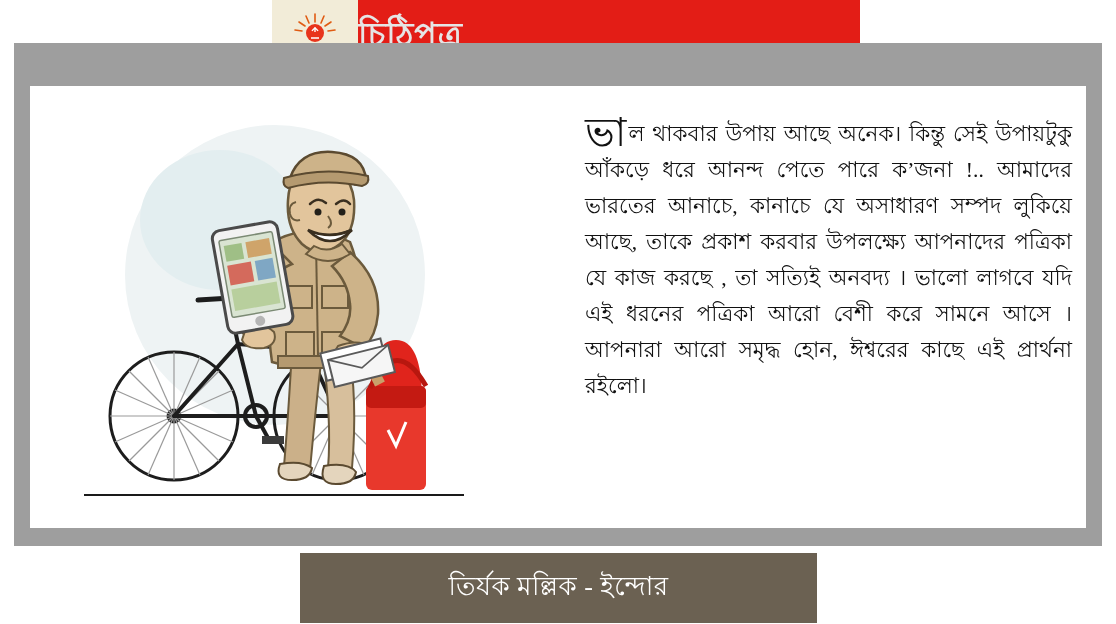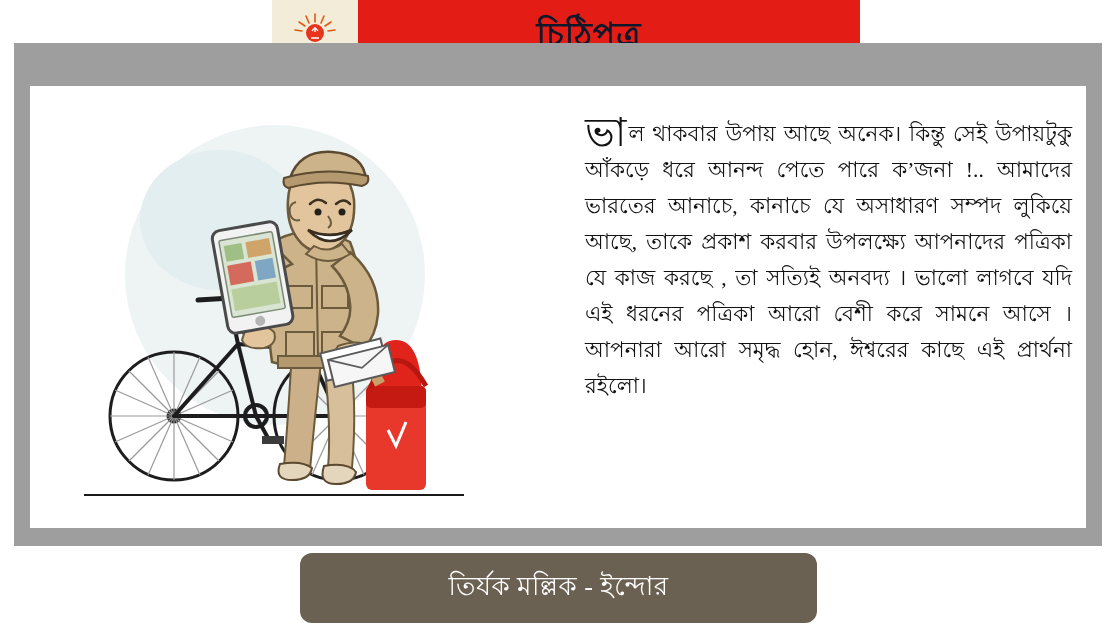--- a/index.html
+++ b/index.html
@@ -49,22 +49,22 @@
   .emblem-sun svg { display: block; }
   .emblem-caption {
     font-size: 6.5px;
     color: #7a1410;
     margin-top: 2px;
     letter-spacing: .3px;
     white-space: nowrap;
   }
   .header-title {
     flex: 1 1 auto;
-    text-align: center;
-    color: #0f172a;
+    text-align: left;
+    color: #e5e5e5;
     font-size: 33px;
     font-weight: bold;
     letter-spacing: 1px;
     padding-right: 40px;
     font-family: "Liberation Serif", serif;
   }
 
   
   .outer-frame {
     position: absolute;
@@ -127,21 +127,20 @@
   .footer-bar {
     position: absolute;
     left: 300px;
     top: 553px;
     width: 517px;
     height: 70px;
     background: #6b6152;
     display: flex;
     align-items: center;
     justify-content: center;
-    border-radius: 12px;
   }
   .footer-text {
     color: #ffffff;
     font-size: 26px;
     font-family: "Liberation Serif", serif;
     letter-spacing: .5px;
   }
 </style>
 </head>
 <body>

